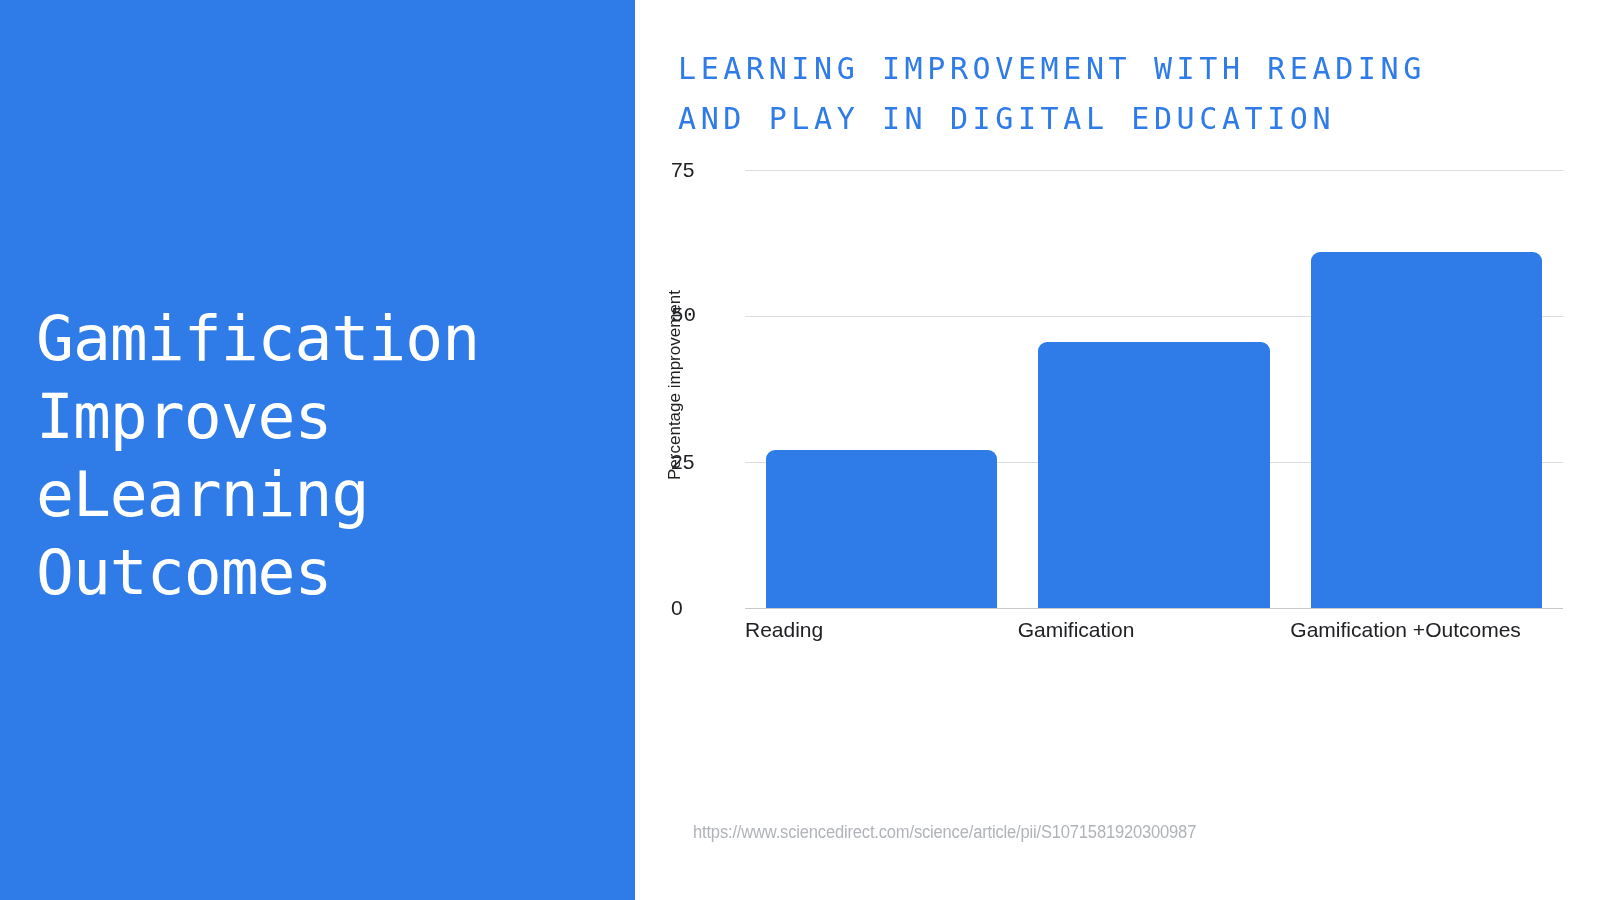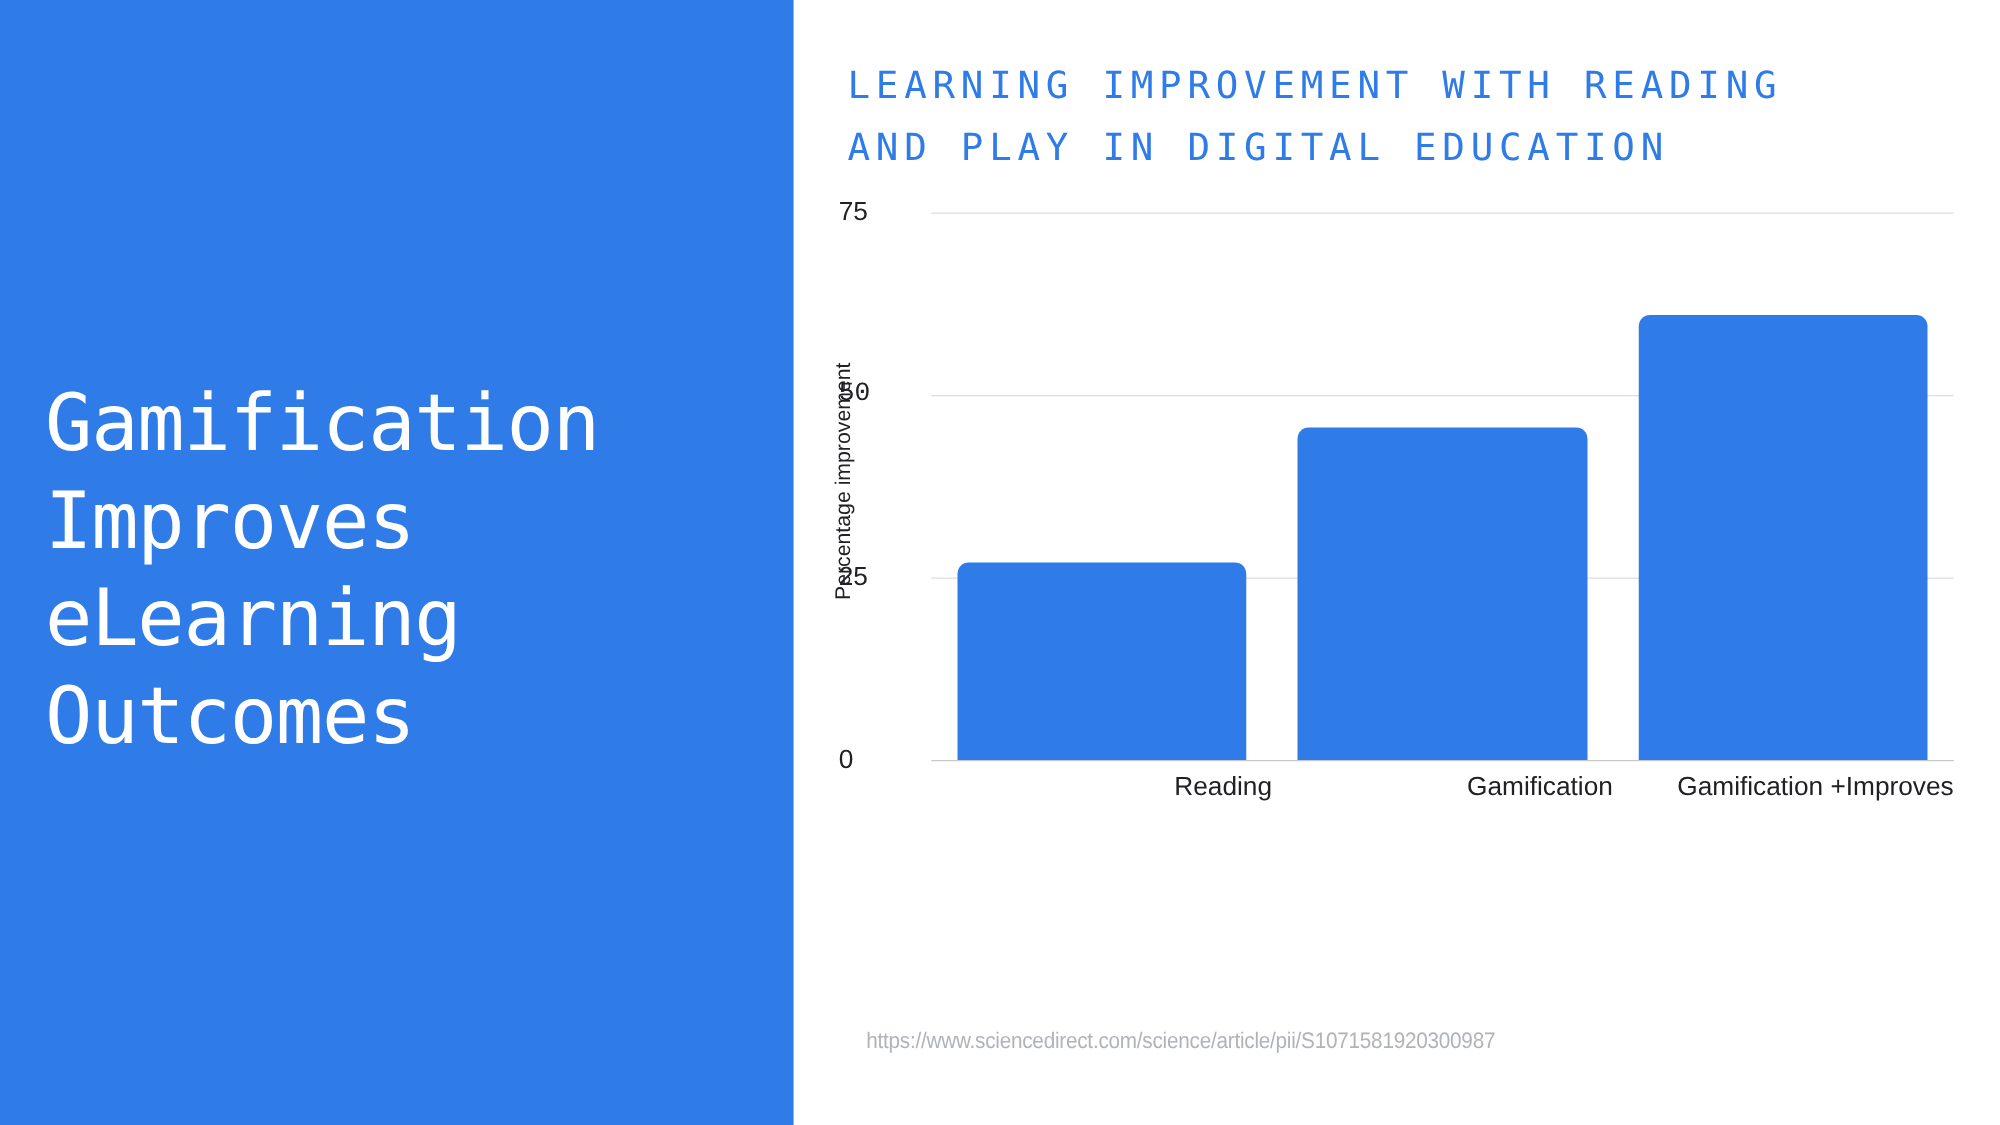--- a/index.html
+++ b/index.html
@@ -129,21 +129,21 @@
   }
   .bar {
     position: absolute;
     bottom: 0;
     background: #2F7BE8;
     border-radius: 9px 9px 0 0;
   }
   .xtick-label {
     position: absolute;
     top: 448px;
-    text-align: right;
+    text-align: left;
     color: #202124;
     font-family: "Liberation Sans", sans-serif;
     font-size: 21px;
     white-space: nowrap;
   }
 
   
   .caption {
     position: absolute;
     left: 58px;
@@ -212,21 +212,21 @@
 
       <div class="plot" id="plot-area">
           <div class="bar" style="left: 20.5px; width: 231.667px; height: 157.68px; background: rgb(47, 123, 232);"></div>
           <div class="bar" style="left: 293.167px; width: 231.667px; height: 265.72px; background: rgb(47, 123, 232);"></div>
           <div class="bar" style="left: 565.833px; width: 231.667px; height: 356.24px; background: rgb(47, 123, 232);"></div>
         </div>
 
       <div id="xtick-layer">
           <div class="xtick-label" style="left: 100px; width: 272.667px;">Reading</div>
           <div class="xtick-label" style="left: 372.667px; width: 272.667px;">Gamification</div>
-          <div class="xtick-label" style="left: 645.333px; width: 272.667px;">Gamification +Improves</div>
+          <div class="xtick-label" style="left: 645.333px; width: 272.667px;">Gamification +Outcomes</div>
         </div>
     </div>
 
 
     <div class="source">https://www.sciencedirect.com/science/article/pii/S1071581920300987</div>
 
   </div>
 </div>
 
 </body></html>

